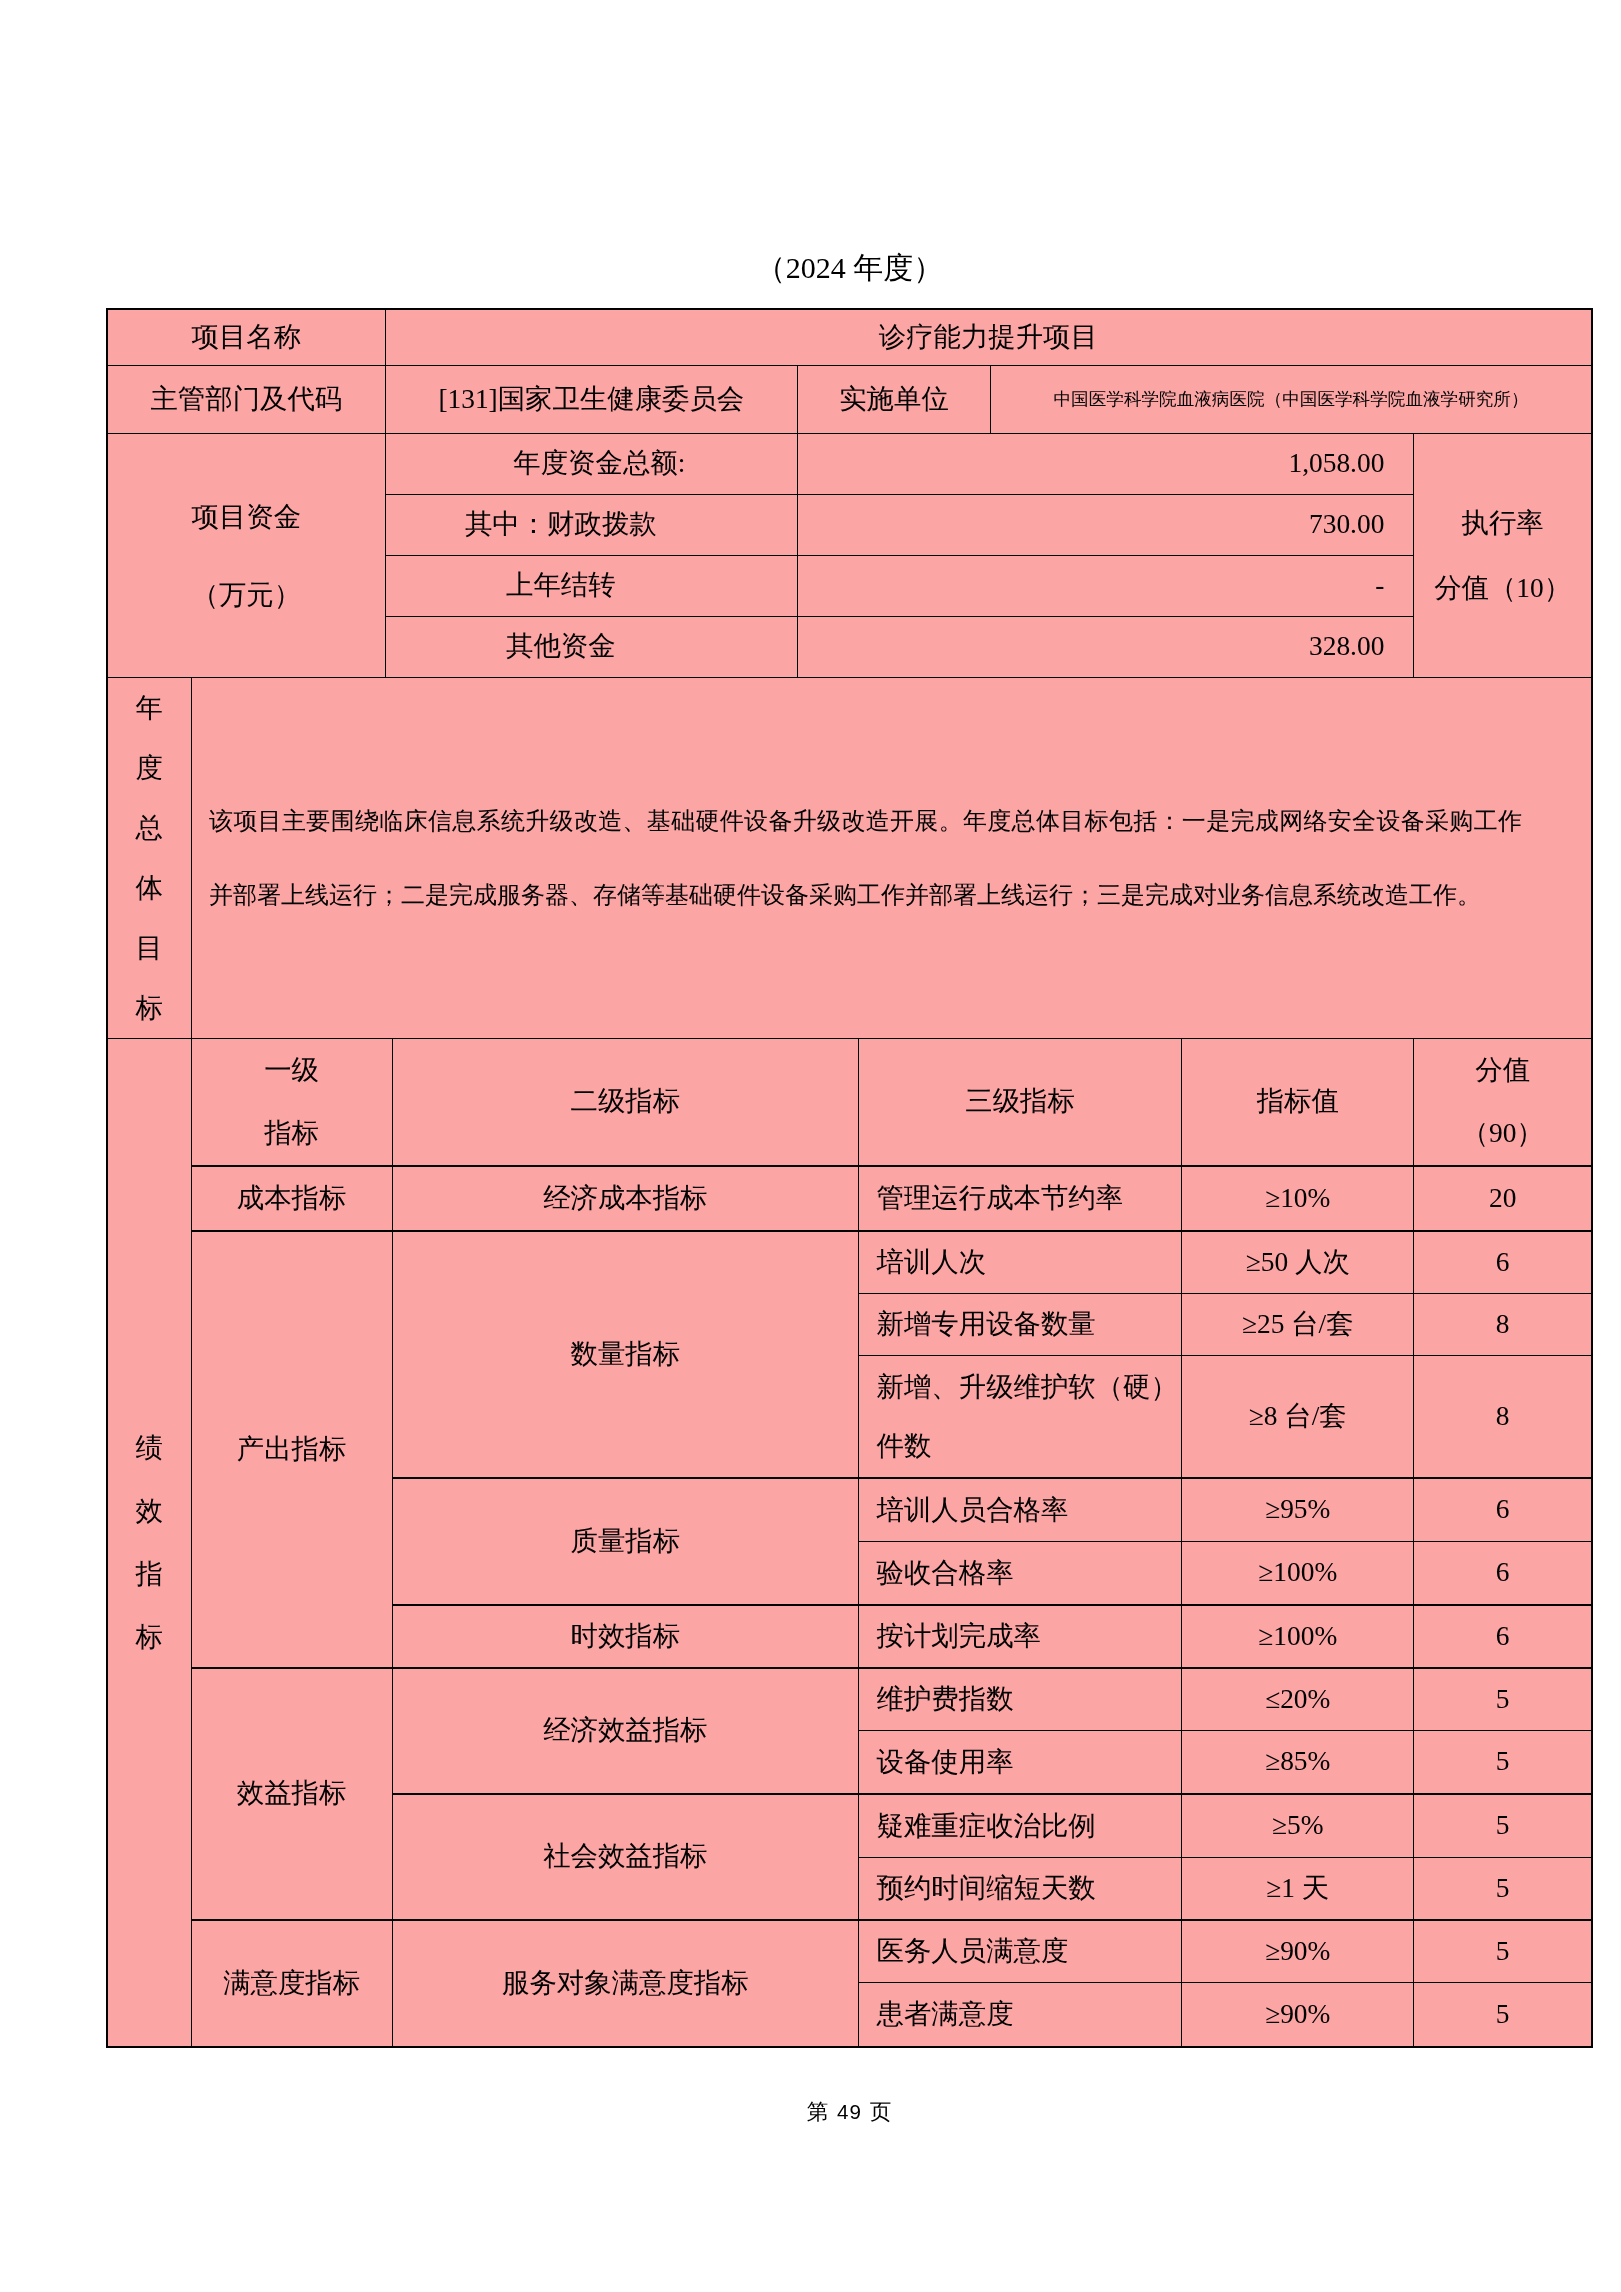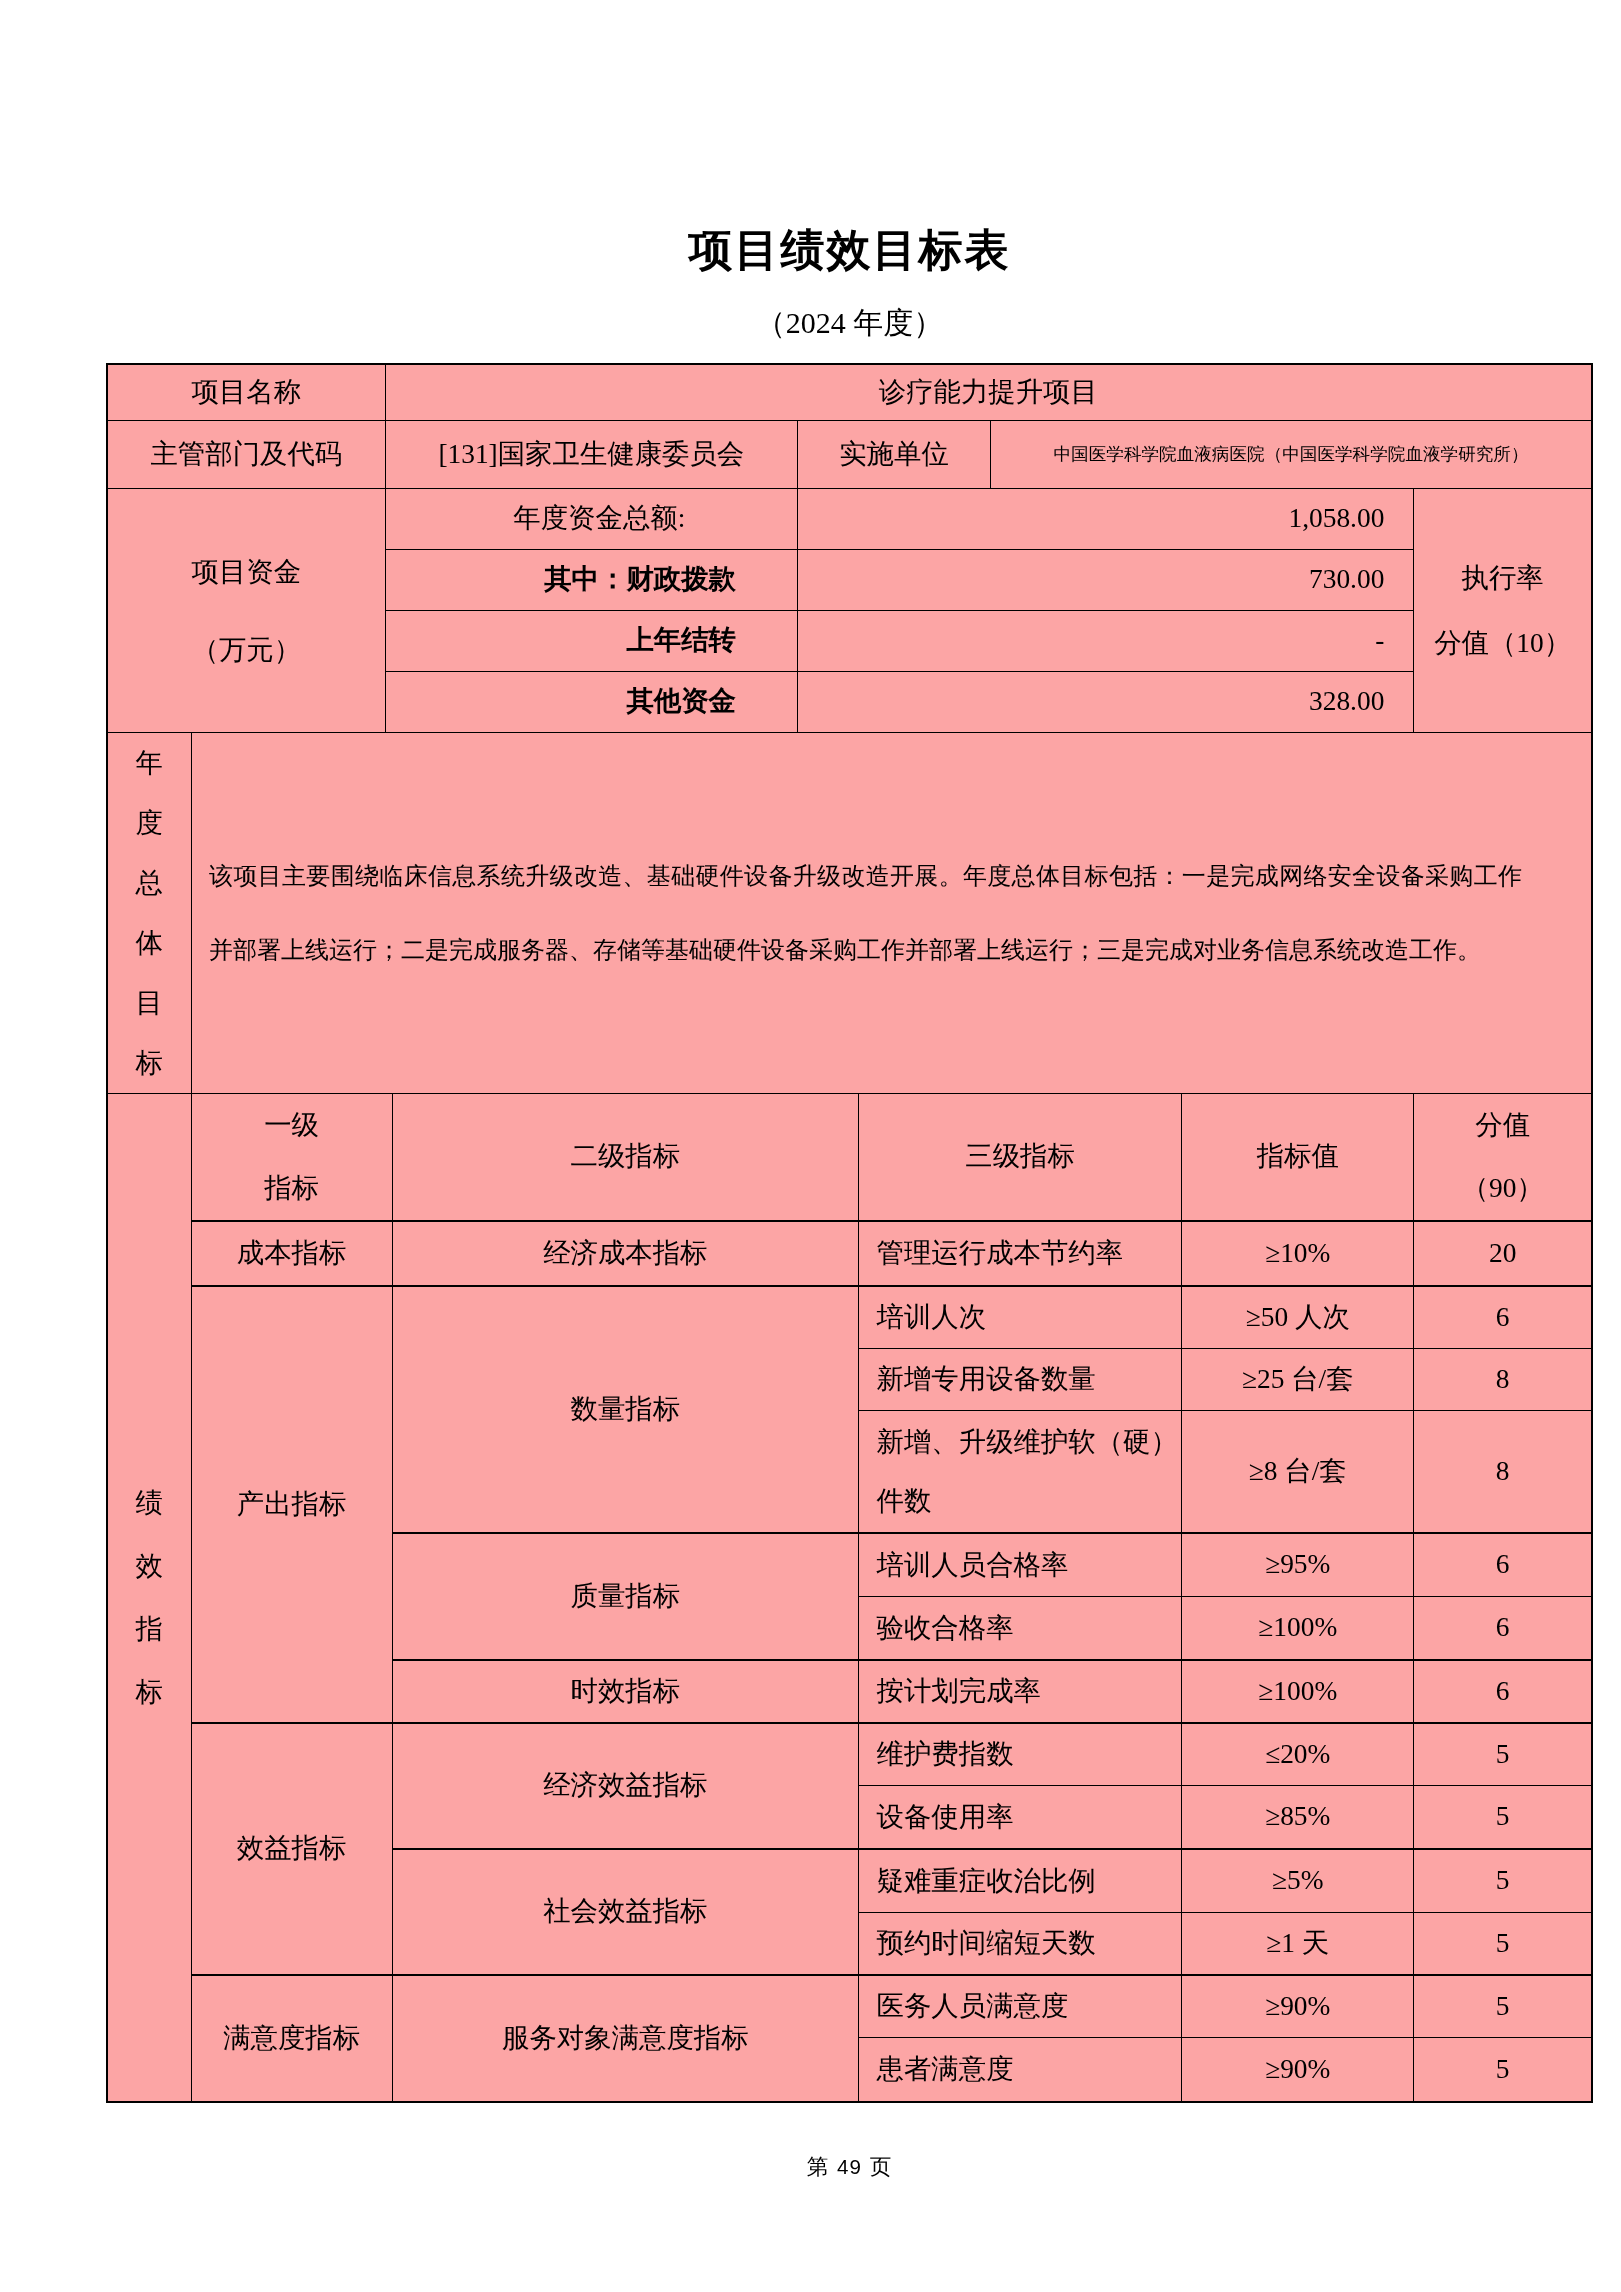--- a/index.html
+++ b/index.html
@@ -21,21 +21,21 @@
   table{width:100%;border-collapse:collapse;table-layout:fixed;border:hidden;}
   td{
     border:1px solid #000;font-size:27.4px;line-height:1.45;
     vertical-align:middle;text-align:center;padding:0;overflow:hidden;
   }
   
   .r-name td{height:55px;}
   .r-dept td{height:67px;}
   .r-fund td{height:60px;}
   .small{font-size:17.6px;}
-  .fl{text-align:right;padding-right:61px;font-weight:bold;}
+  .fl{text-align:center;padding-right:61px;}
   .fl-left{text-align:center;padding-left:16px;}
   .fv{text-align:right;padding-right:29px;}
   .twolines div{line-height:78px;}
   .exec div{line-height:65px;}
   
   .r-goal td{height:357px;margin-left:31px;}
   .goal-text{
     text-align:justify;vertical-align:middle;
     padding:0 69px 0 17.6px;font-size:24px;line-height:74px;
   }
@@ -54,21 +54,20 @@
     text-align:center;font-size:21.6px;margin-top:49px;letter-spacing:1px;
   }
   .pn{font-family:"Liberation Sans","DejaVu Sans",sans-serif;font-size:20.6px;padding:0 7.8px;}
 </style>
 </head>
 <body>
 
 <div class="page">
   <div class="content">
 
-    <div class="title">项目绩效目标表</div>
     <div class="subtitle">（2024 年度）</div>
 
     <div class="table-wrap">
 
       <div class="seg">
         <table>
           <colgroup>
             <col style="width:277px">
               <col style="width:412px">
               <col style="width:193px">

